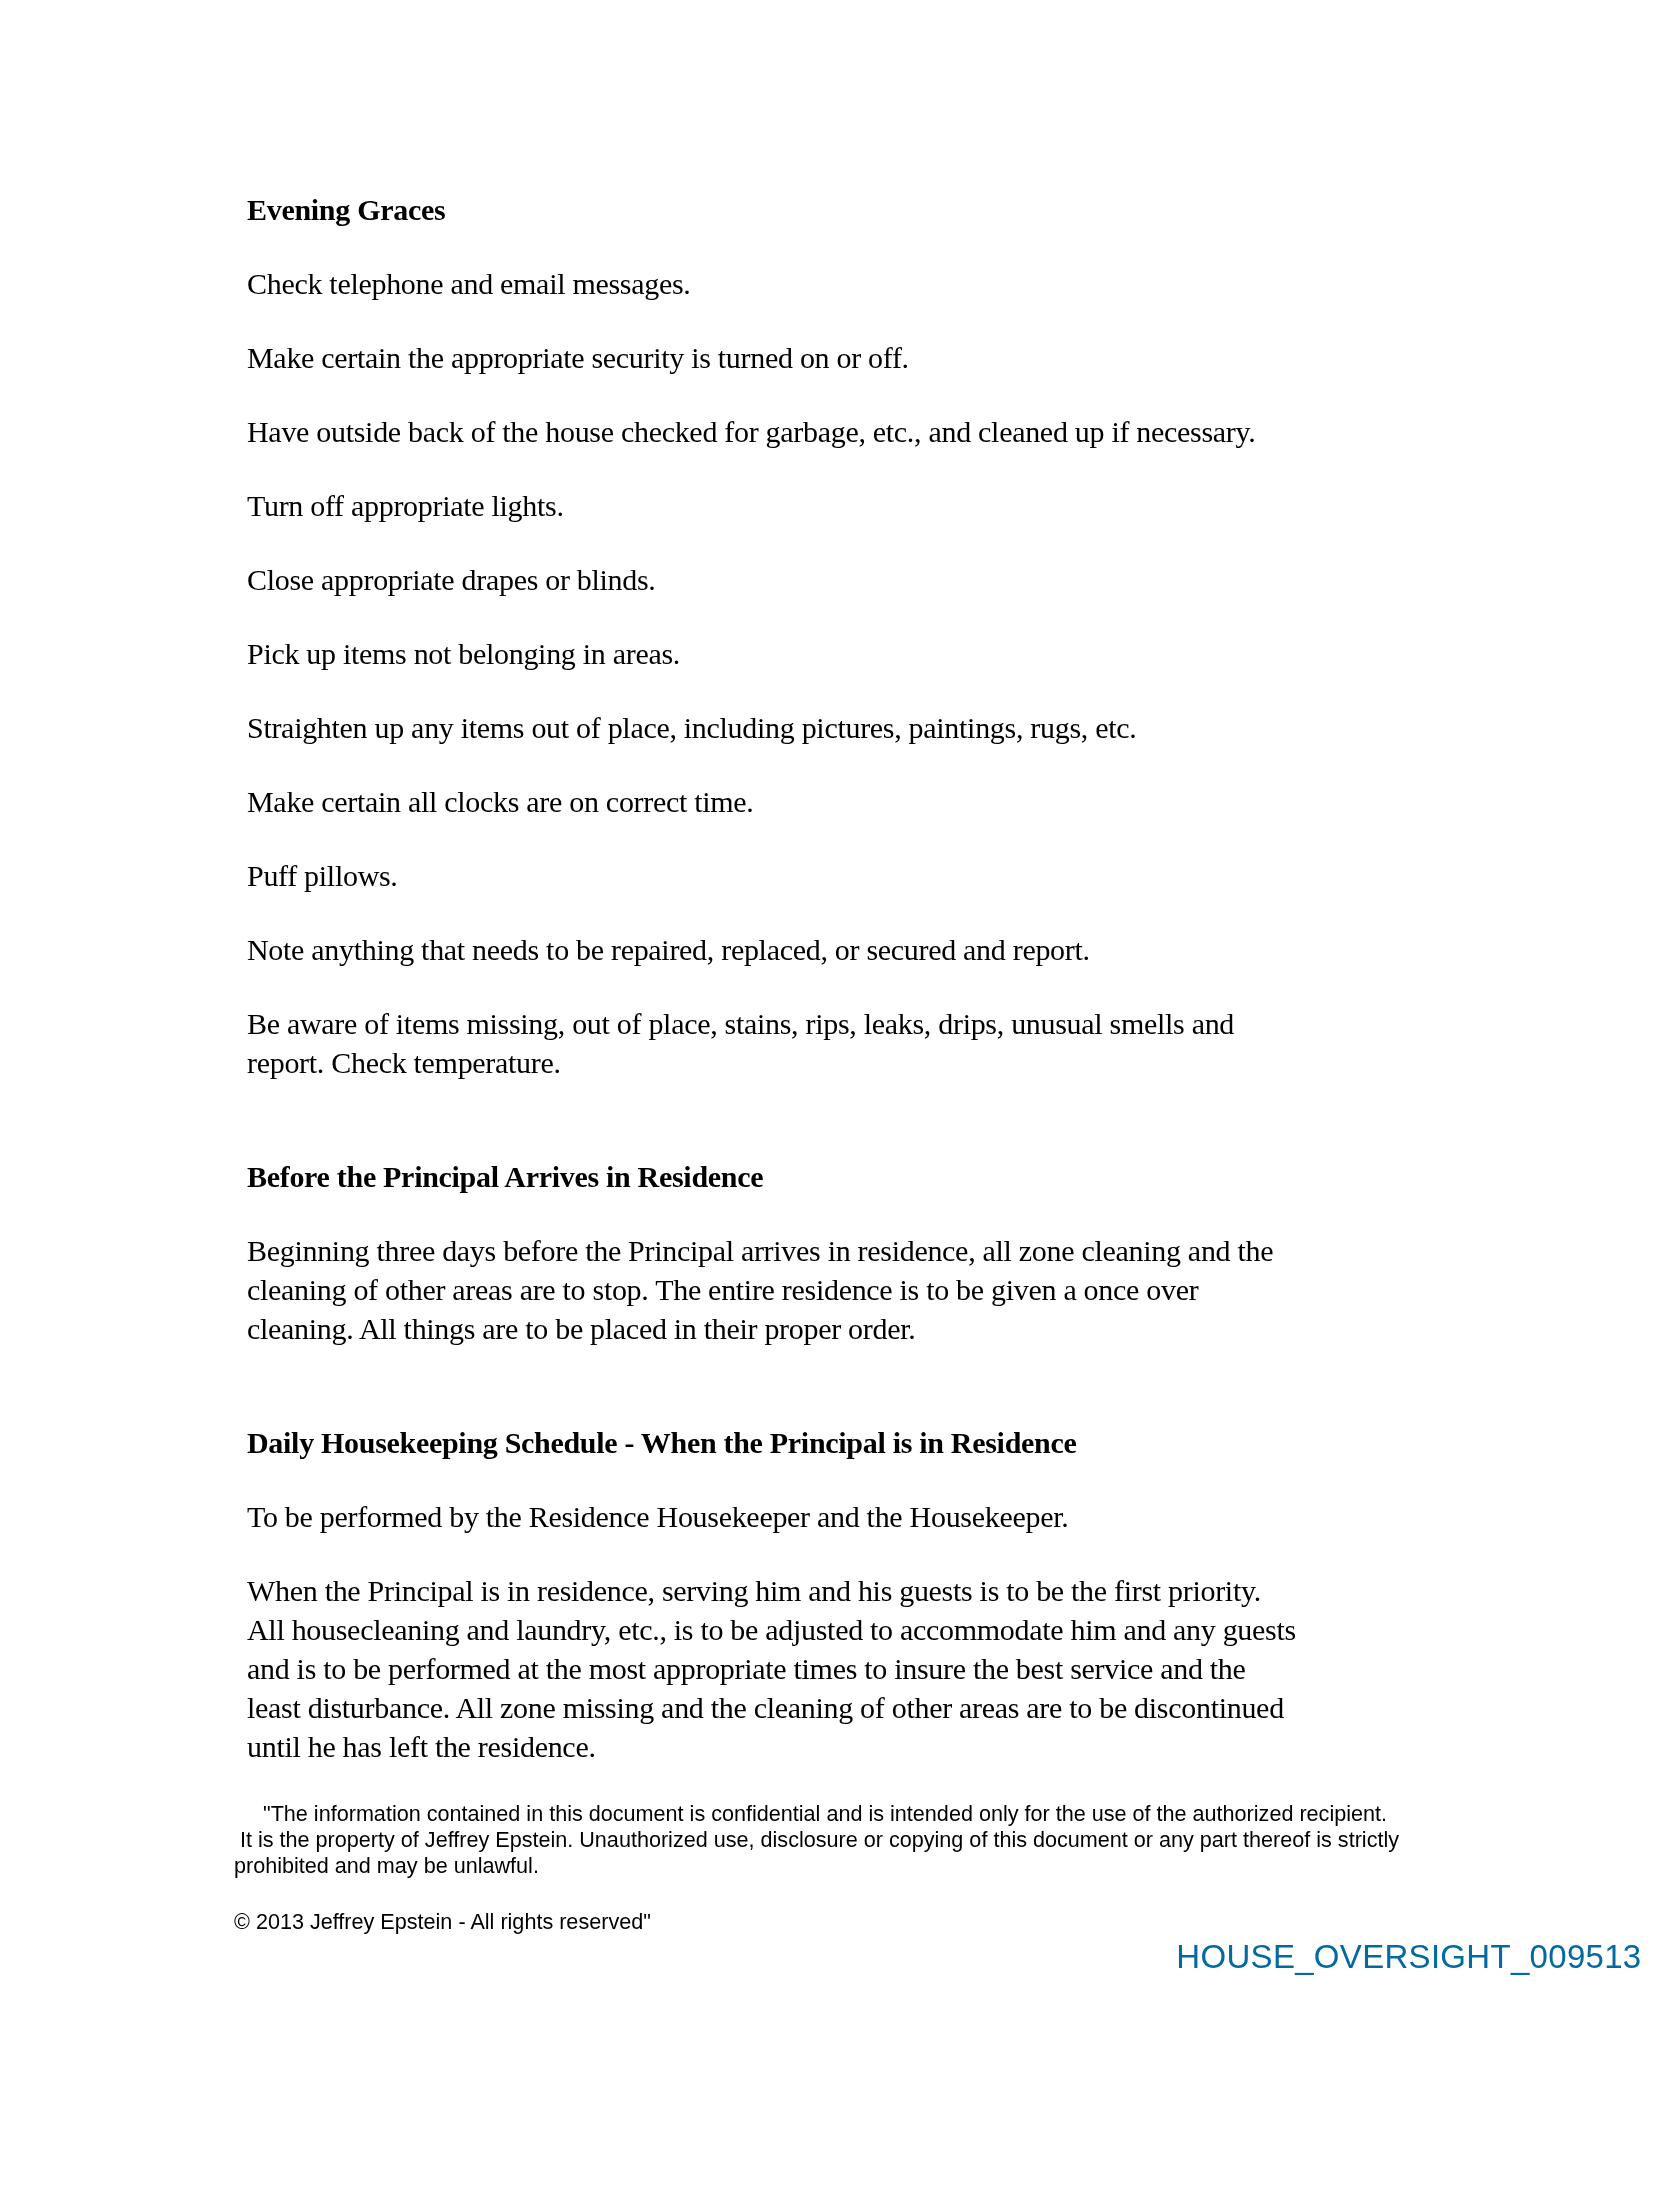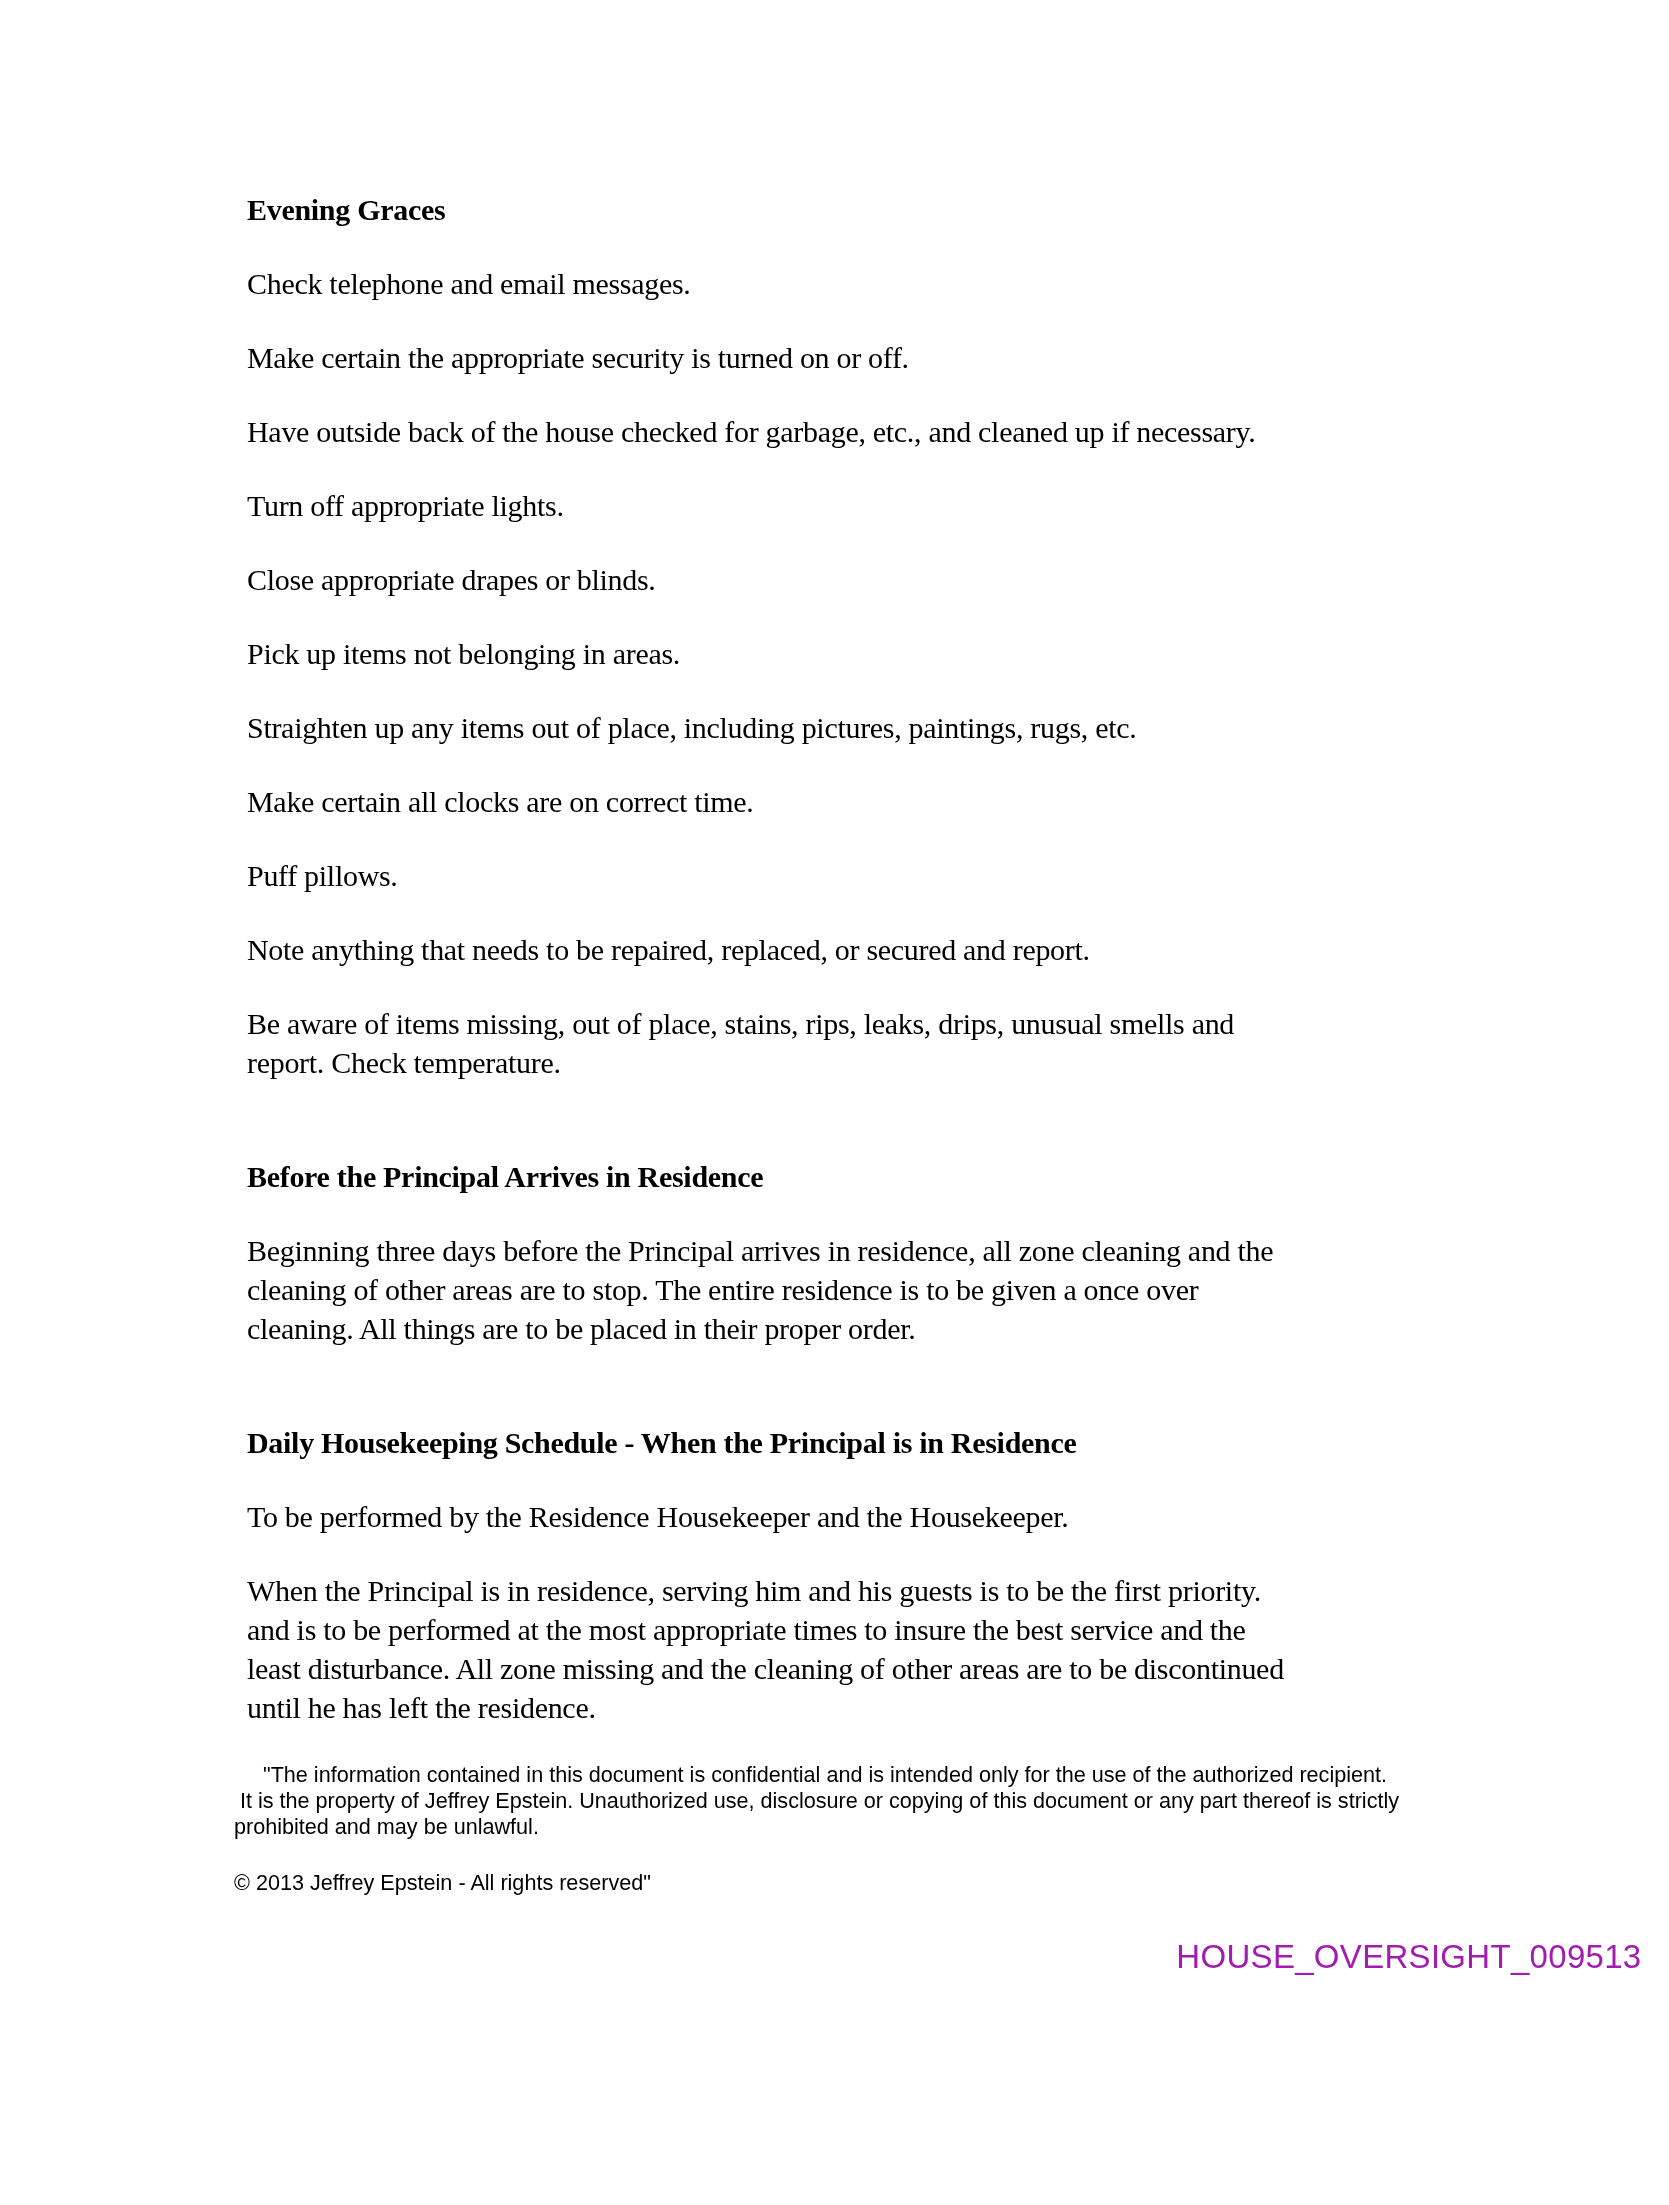--- a/index.html
+++ b/index.html
@@ -57,21 +57,21 @@
     white-space: pre-wrap;
   }
   .bates {
     position: absolute;
     right: 27.5px;
     bottom: 9.2px;
     font-family: "Liberation Sans", sans-serif;
     font-size: 33px;
     line-height: 37px;
     letter-spacing: 0.3px;
-    color: #a21caf;
+    color: #0369a1;
   }
 </style>
 </head>
 <body>
 
 <div class="page">
   <div class="flow">
     <div id="doc-body">
         <p class="heading">
           <span class="line">Evening Graces</span>
@@ -119,20 +119,21 @@
           <span class="line">cleaning. All things are to be placed in their proper order.</span>
         </p>
         <p class="heading gap">
           <span class="line">Daily Housekeeping Schedule - When the Principal is in Residence</span>
         </p>
         <p class="para">
           <span class="line">To be performed by the Residence Housekeeper and the Housekeeper.</span>
         </p>
         <p class="para">
           <span class="line">When the Principal is in residence, serving him and his guests is to be the first priority.</span>
+          <span class="line">All housecleaning and laundry, etc., is to be adjusted to accommodate him and any guests</span>
           <span class="line">and is to be performed at the most appropriate times to insure the best service and the</span>
           <span class="line">least disturbance. All zone missing and the cleaning of other areas are to be discontinued</span>
           <span class="line">until he has left the residence.</span>
         </p>
       </div>
     <p class="disclaimer" id="disclaimer">
         <span class="line indent">"The information contained in this document is confidential and is intended only for the use of the authorized recipient.</span>
         <span class="line"> It is the property of Jeffrey Epstein. Unauthorized use, disclosure or copying of this document or any part thereof is strictly</span>
         <span class="line">prohibited and may be unlawful.</span>
       </p>

